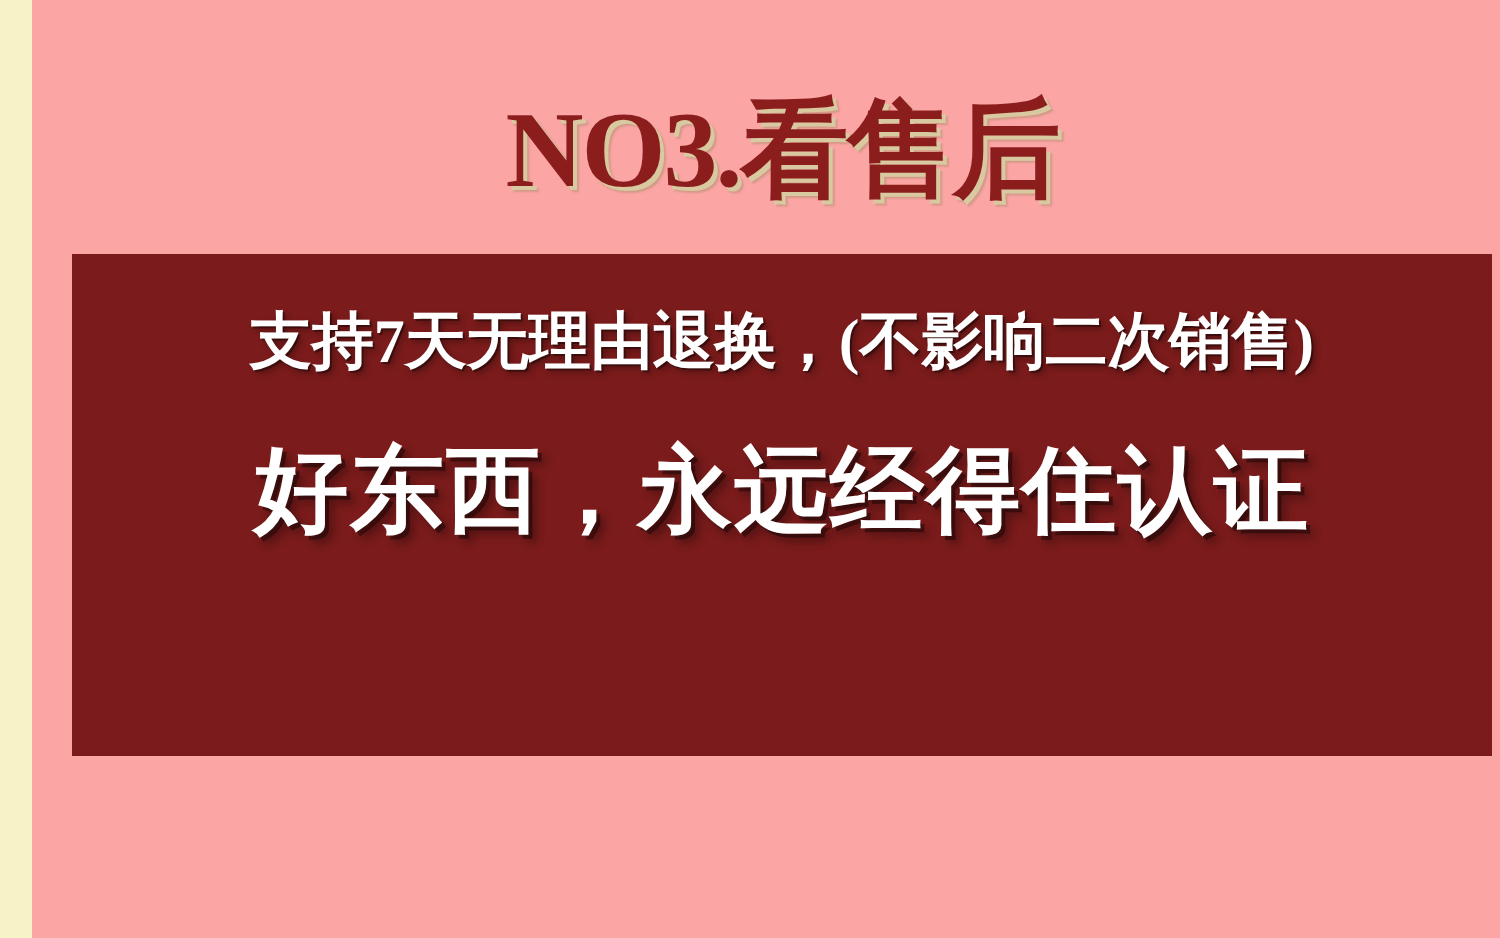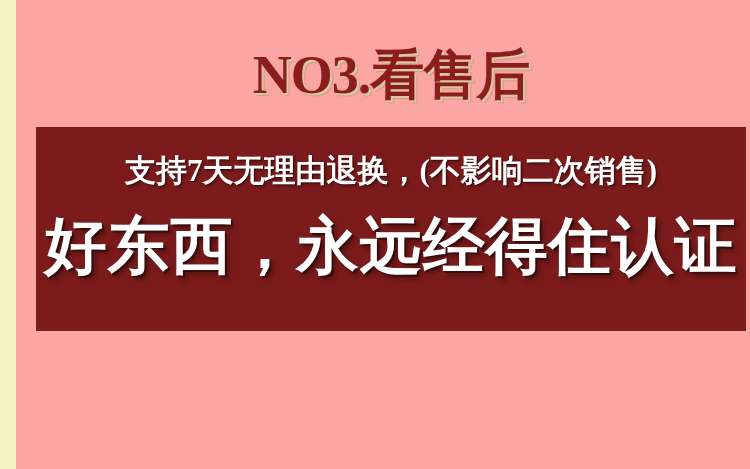--- a/index.html
+++ b/index.html
@@ -42,21 +42,21 @@
       3px 3px 1px rgba(160,140,100,0.45);
     white-space: nowrap;
   }
 
   
   #service-banner {
     position: absolute;
     left: 20px;
     top: 127px;
     width: 710px;
-    height: 204px;
+    height: 251px;
     background: #7b1b1b;
     box-sizing: border-box;
   }
 
   .banner-line {
     position: absolute;
     left: 0;
     width: 710px;
     text-align: center;
     color: #ffffff;
@@ -69,21 +69,21 @@
     font-size: 31px;
     line-height: 40px;
     letter-spacing: 0px;
     text-shadow:
       1px 1px 0 rgba(0,0,0,0.38),
       2px 2px 3px rgba(0,0,0,0.30);
   }
 
   #banner-line-slogan {
     top: 84px;
-    font-size: 62px;
+    font-size: 47px;
     line-height: 70px;
     letter-spacing: 1px;
     text-shadow:
       2px 2px 0 rgba(0,0,0,0.40),
       4px 4px 5px rgba(0,0,0,0.32);
   }
 
   #banner-line-story {
     top: 173px;
     font-size: 33px;

